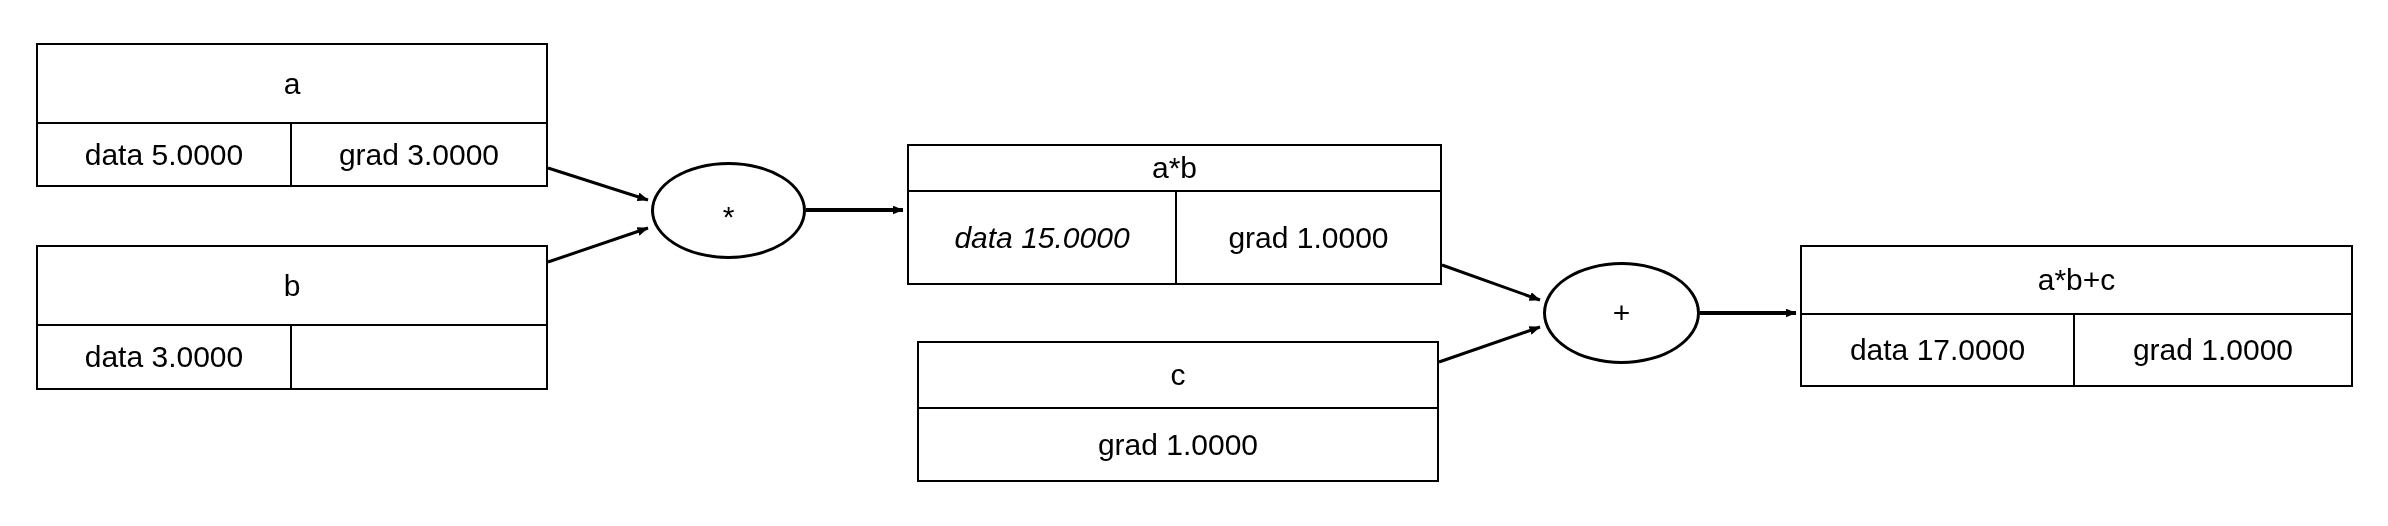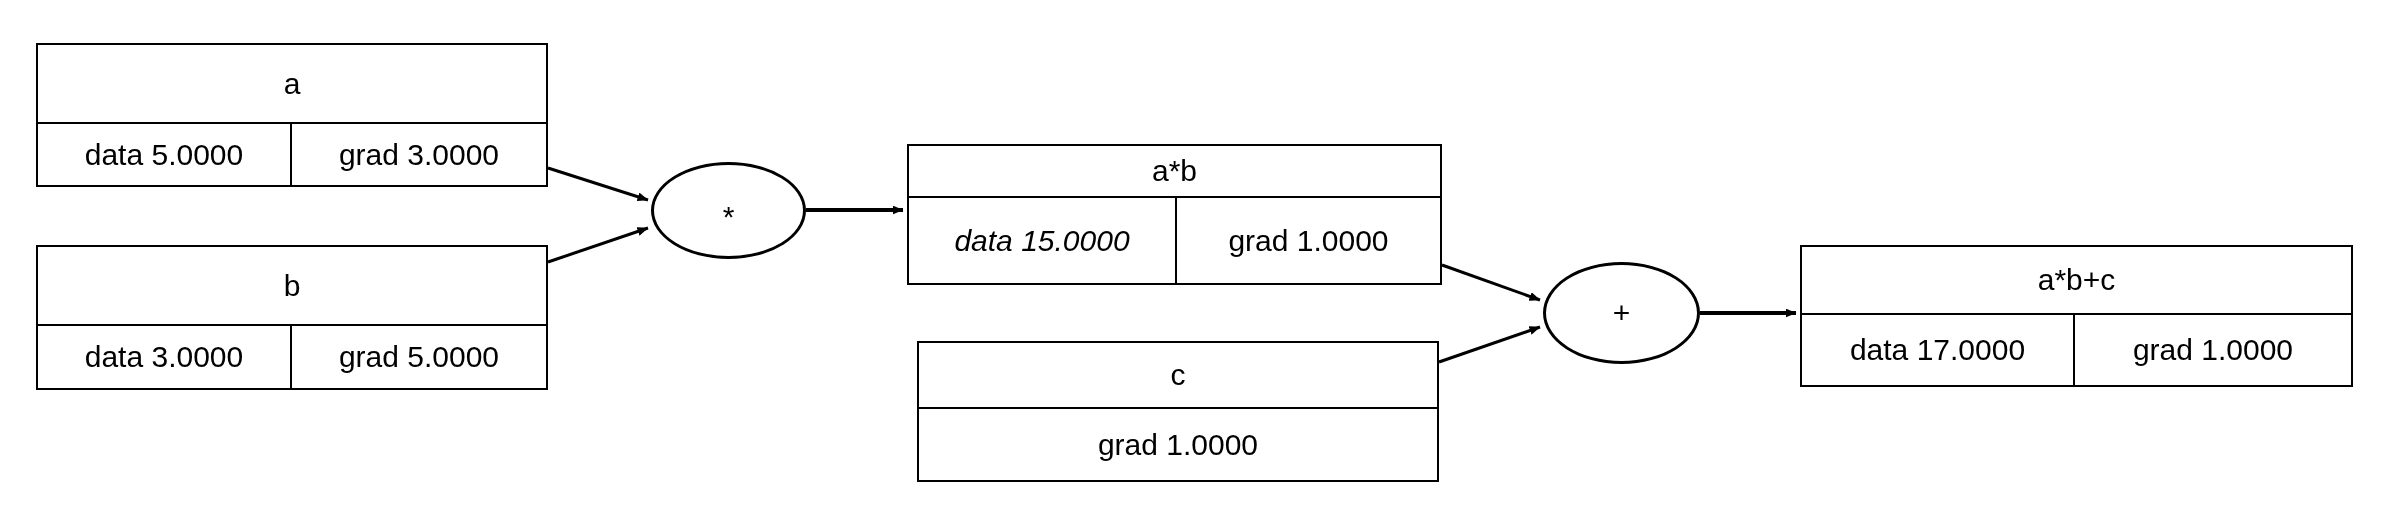--- a/index.html
+++ b/index.html
@@ -115,30 +115,29 @@
     <div class="node-fields">
       <div class="node-field field-left" style="flex:0 0 254px;">data 5.0000</div>
       <div class="node-field">grad 3.0000</div>
     </div>
   </div>
 
   <div class="value-node" style="left:36px; top:245px; width:512px; height:145px;">
     <div class="node-title" style="height:79px;">b</div>
     <div class="node-fields">
       <div class="node-field field-left" style="flex:0 0 254px;text-align:right;">data 3.0000</div>
-      <div class="node-field">grad 5.0000</div>
     </div>
   </div>
 
   <div class="op-node op-mul" style="left:651px; top:162px; width:155px; height:97px;">
     <span class="op-glyph">*</span>
   </div>
 
   <div class="value-node" style="left:907px; top:144px; width:535px; height:141px;">
-    <div class="node-title" style="height:52px;">a*b</div>
+    <div class="node-title" style="height:46px;">a*b</div>
     <div class="node-fields">
       <div class="node-field field-left" style="flex:0 0 268px;font-style:italic;">data 15.0000</div>
       <div class="node-field">grad 1.0000</div>
     </div>
   </div>
 
   <div class="value-node" style="left:917px; top:341px; width:522px; height:141px;">
     <div class="node-title" style="height:66px;">c</div>
     <div class="node-fields">
       <div class="node-field">grad 1.0000</div>

